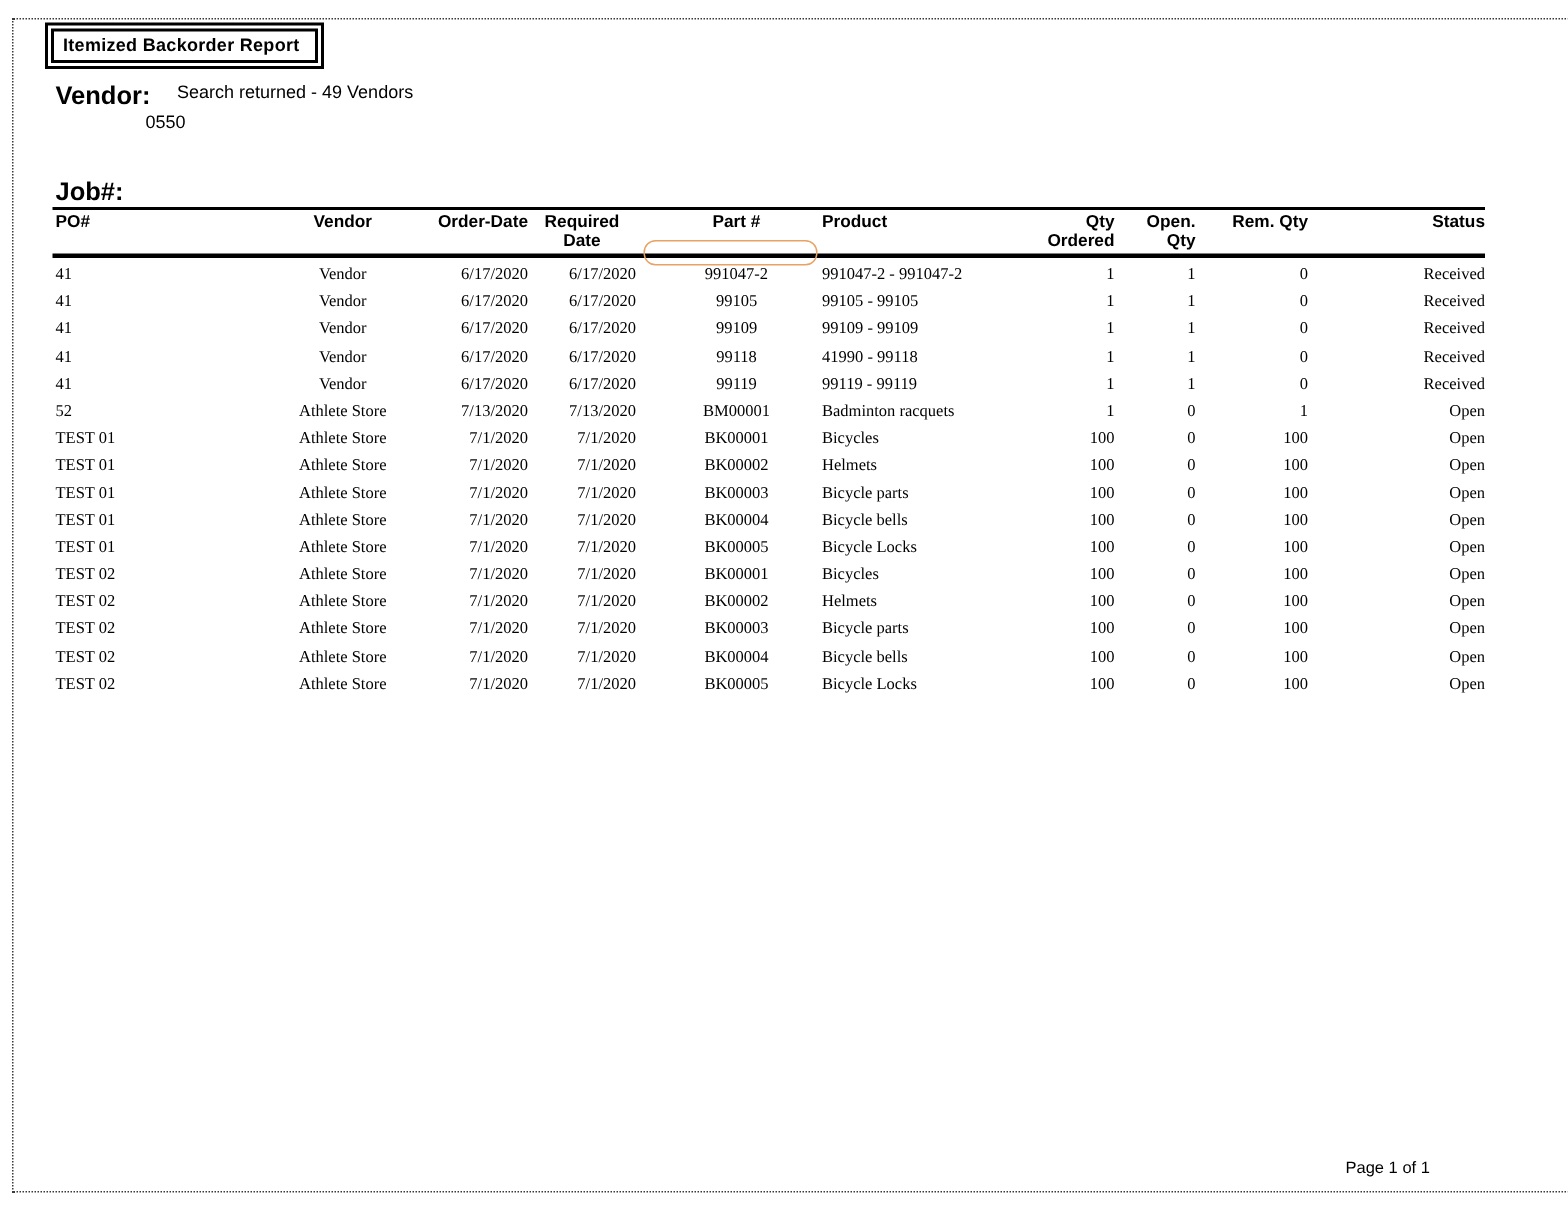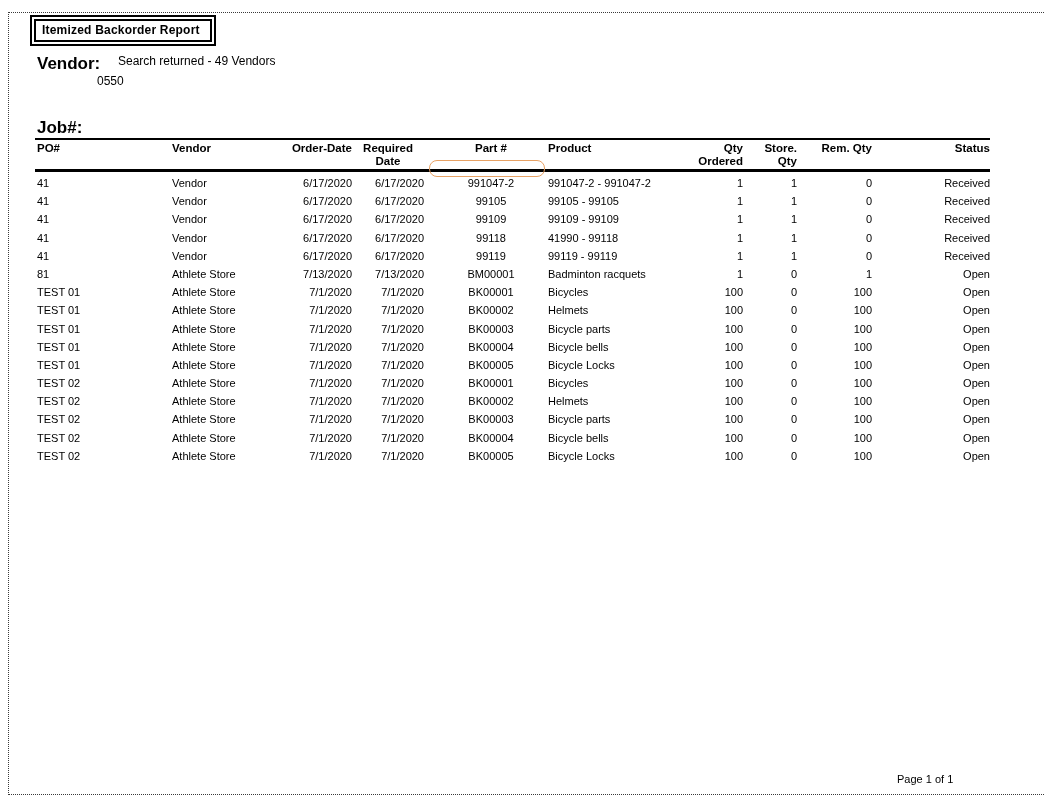--- a/index.html
+++ b/index.html
@@ -44,27 +44,27 @@
   }
   .thead {
     border-top:2px solid #000;
     border-bottom:3px solid #000;
     padding:2px 0 1px 0;
     font-size:11.5px; font-weight:bold; line-height:13px;
     min-height:30px;
   }
   .th { white-space:pre-line; }
   .tbody { padding-top:2px; }
-  .trow { height:18.2px; line-height:18.2px; font-size:11px; }
+  .trow { height:18.2px; line-height:18.2px; font-size:11px;font-family:Liberation Serif, serif; }
   .td { white-space:nowrap; overflow:hidden; }
   .a-l { text-align:left; }
   .a-r { text-align:right; }
   .a-c { text-align:center; }
   .c0 { padding-left:2px; }
-  .c1 { padding-left:2px; }
+  .c1 { padding-left:2px;text-align:center; }
   .c4 { padding-left:10px;text-align:center; }
   .highlight-ring {
     position:absolute; left:429px; top:160px;
     width:116px; height:17px;
     border:1px solid #e8a265;
     border-radius:8px;
     background:transparent;
   }
   .page-footer {
     position:absolute; left:897px; top:773px;
@@ -89,21 +89,21 @@
   <div class="thead">
       <div class="th c0 a-l">PO#</div>
       <div class="th c1 a-l">Vendor</div>
       <div class="th c2 a-r">Order-Date</div>
       <div class="th c3 a-c">Required
 Date</div>
       <div class="th c4 a-l">Part #</div>
       <div class="th c5 a-l">Product</div>
       <div class="th c6 a-r">Qty
 Ordered</div>
-      <div class="th c7 a-r">Store. Qty</div>
+      <div class="th c7 a-r">Open. Qty</div>
       <div class="th c8 a-r">Rem. Qty</div>
       <div class="th c9 a-r">Status</div>
     </div>
   <div class="tbody">
       <div class="trow">
         <div class="td c0 a-l">41</div>
         <div class="td c1 a-l">Vendor</div>
         <div class="td c2 a-r">6/17/2020</div>
         <div class="td c3 a-r">6/17/2020</div>
         <div class="td c4 a-l">991047-2</div>
@@ -155,21 +155,21 @@
         <div class="td c2 a-r">6/17/2020</div>
         <div class="td c3 a-r">6/17/2020</div>
         <div class="td c4 a-l">99119</div>
         <div class="td c5 a-l">99119 - 99119</div>
         <div class="td c6 a-r">1</div>
         <div class="td c7 a-r">1</div>
         <div class="td c8 a-r">0</div>
         <div class="td c9 a-r">Received</div>
       </div>
       <div class="trow">
-        <div class="td c0 a-l">81</div>
+        <div class="td c0 a-l">52</div>
         <div class="td c1 a-l">Athlete Store</div>
         <div class="td c2 a-r">7/13/2020</div>
         <div class="td c3 a-r">7/13/2020</div>
         <div class="td c4 a-l">BM00001</div>
         <div class="td c5 a-l">Badminton racquets</div>
         <div class="td c6 a-r">1</div>
         <div class="td c7 a-r">0</div>
         <div class="td c8 a-r">1</div>
         <div class="td c9 a-r">Open</div>
       </div>

